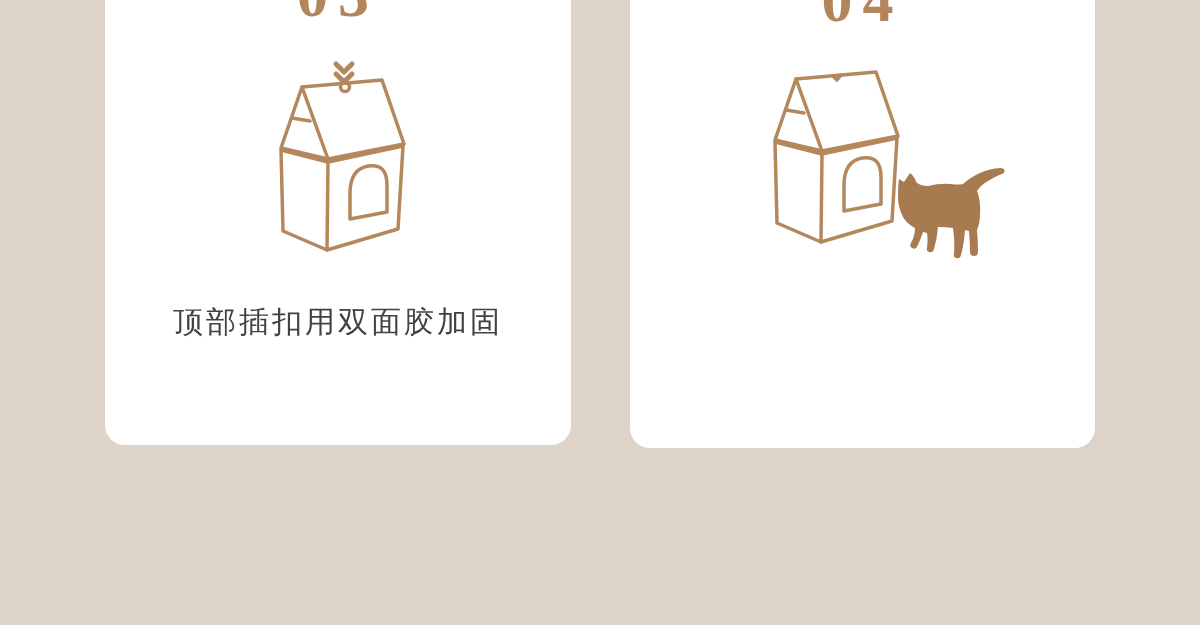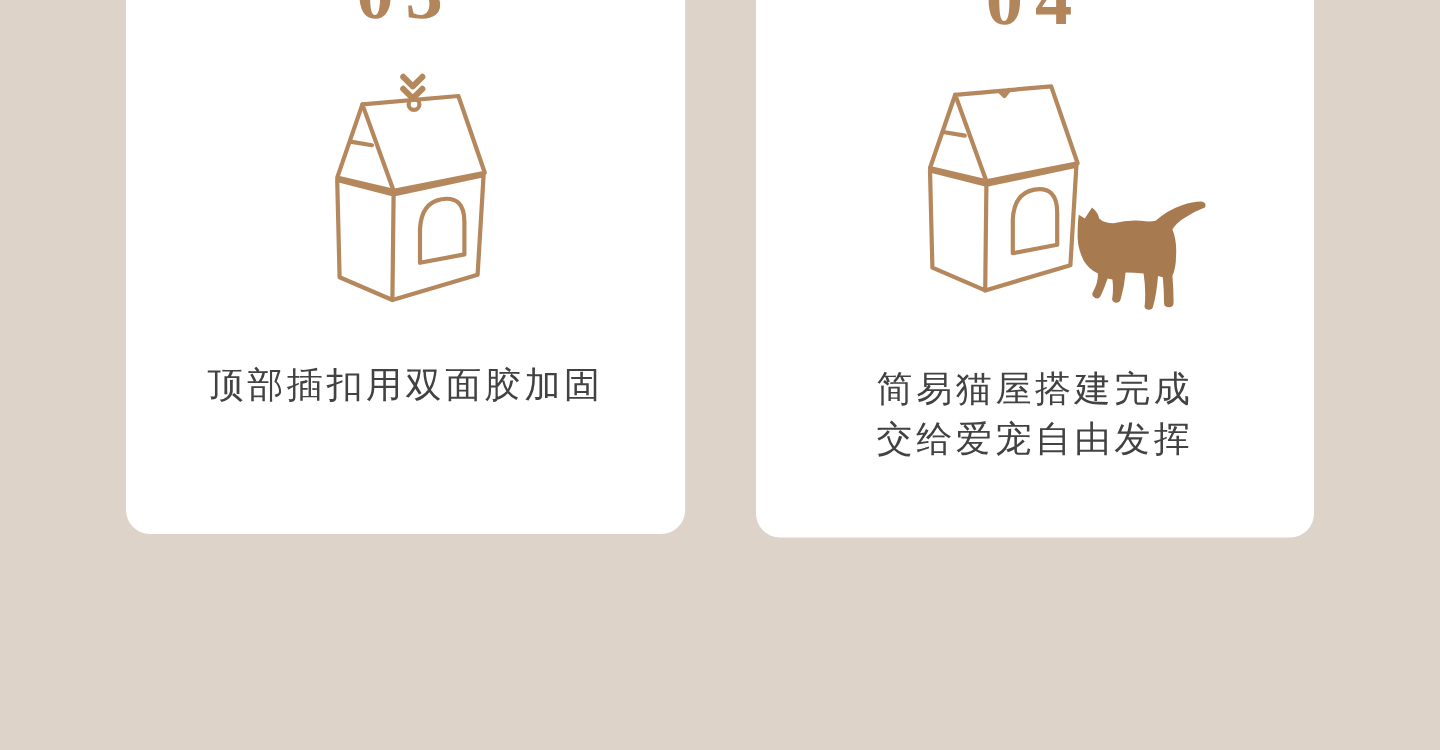--- a/index.html
+++ b/index.html
@@ -115,19 +115,15 @@
         Q71,77 68,88 Q67,92 63,91 Q60,90 61,87
         Q62,74 60,61
         Q52,60 45,60
         Q44,72 41,82 Q40,86 36,85 Q33,84 34,81
         Q35,73 34,66 L30,65
         Q27,74 24,80 Q22,83 19,81 Q16,79 18,76
         Q22,69 22,61
         Q14,57 10,50 Q5,40 5,30 Q5,18 6,12 Z"></path>
     </svg>
 
-    <div class="caption">
-      <span>简易猫屋搭建完成</span>
-      <span>交给爱宠自由发挥</span>
-    </div>
   </section>
 
 </div>
 
 </body></html>

